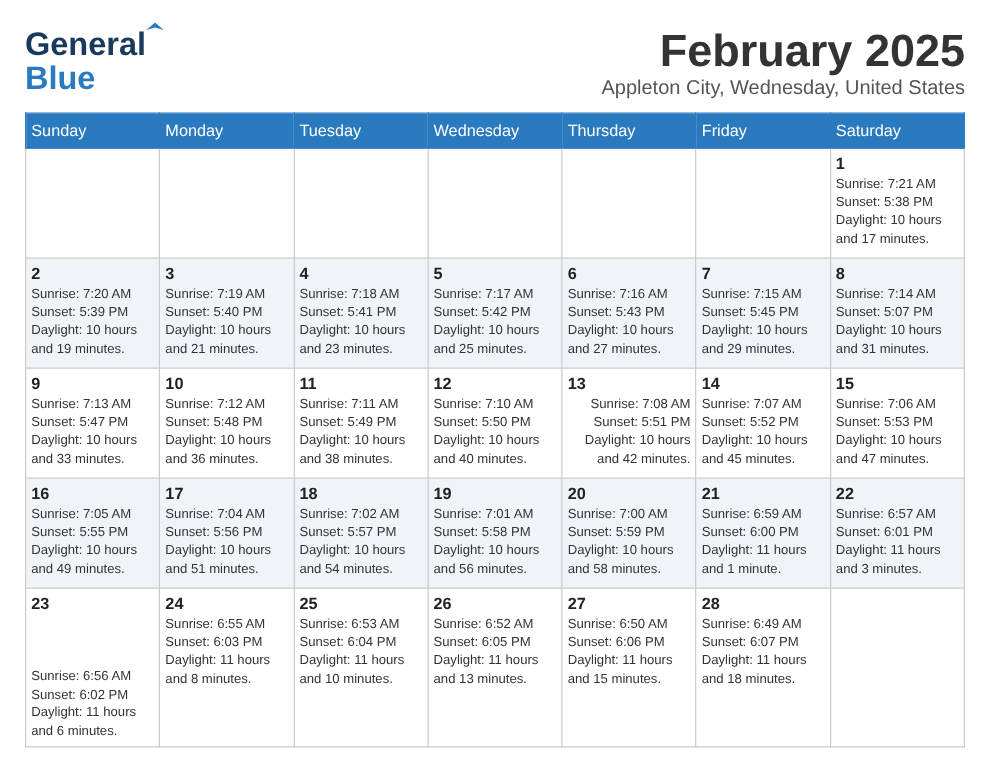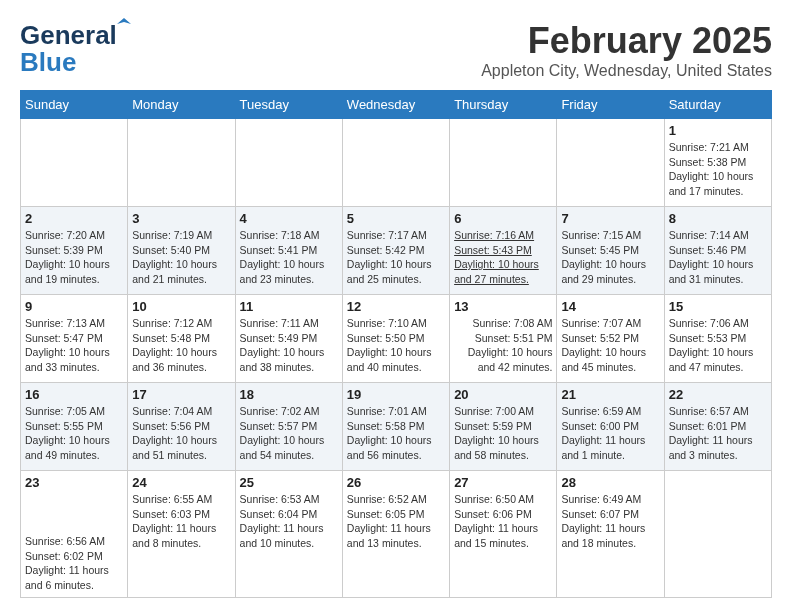--- a/index.html
+++ b/index.html
@@ -155,36 +155,36 @@
         </td>
         <td>
           <span class="day-number">5</span>
           <div class="day-info" style="white-space: pre-line;">Sunrise: 7:17 AM
 Sunset: 5:42 PM
 Daylight: 10 hours
 and 25 minutes.</div>
         </td>
         <td>
           <span class="day-number">6</span>
-          <div class="day-info" style="white-space: pre-line; text-decoration: underline;">Sunrise: 7:16 AM
+          <div class="day-info" style="white-space: pre-line;">Sunrise: 7:16 AM
 Sunset: 5:43 PM
 Daylight: 10 hours
 and 27 minutes.</div>
         </td>
         <td>
           <span class="day-number">7</span>
           <div class="day-info" style="white-space: pre-line;">Sunrise: 7:15 AM
 Sunset: 5:45 PM
 Daylight: 10 hours
 and 29 minutes.</div>
         </td>
         <td>
           <span class="day-number">8</span>
           <div class="day-info" style="white-space: pre-line;">Sunrise: 7:14 AM
-Sunset: 5:46 PM
+Sunset: 5:07 PM
 Daylight: 10 hours
 and 31 minutes.</div>
         </td>
       </tr>
       <tr>
         <td>
           <span class="day-number">9</span>
           <div class="day-info" style="white-space: pre-line;">Sunrise: 7:13 AM
 Sunset: 5:47 PM
 Daylight: 10 hours

